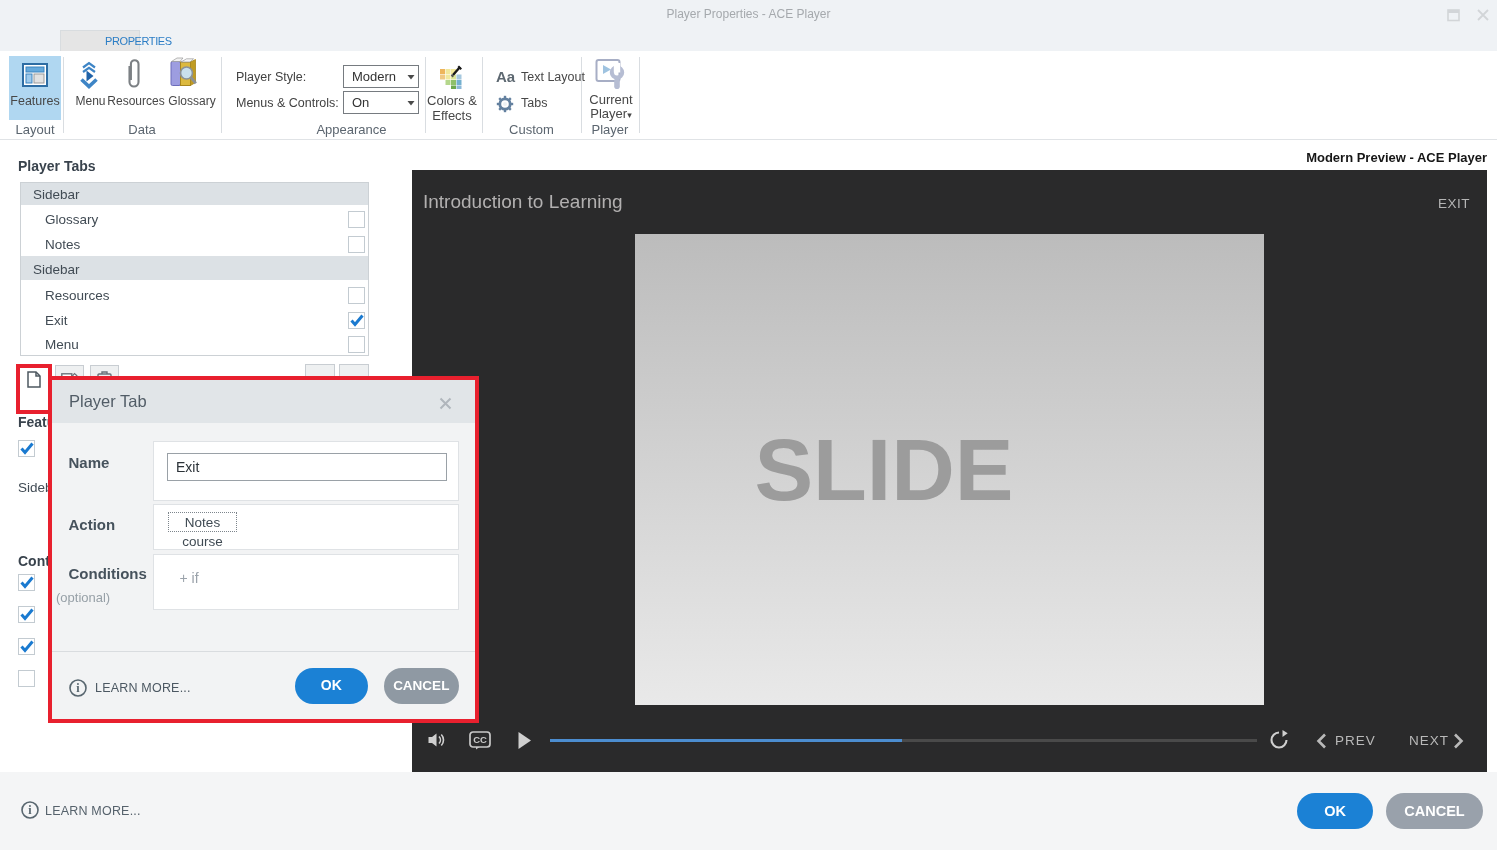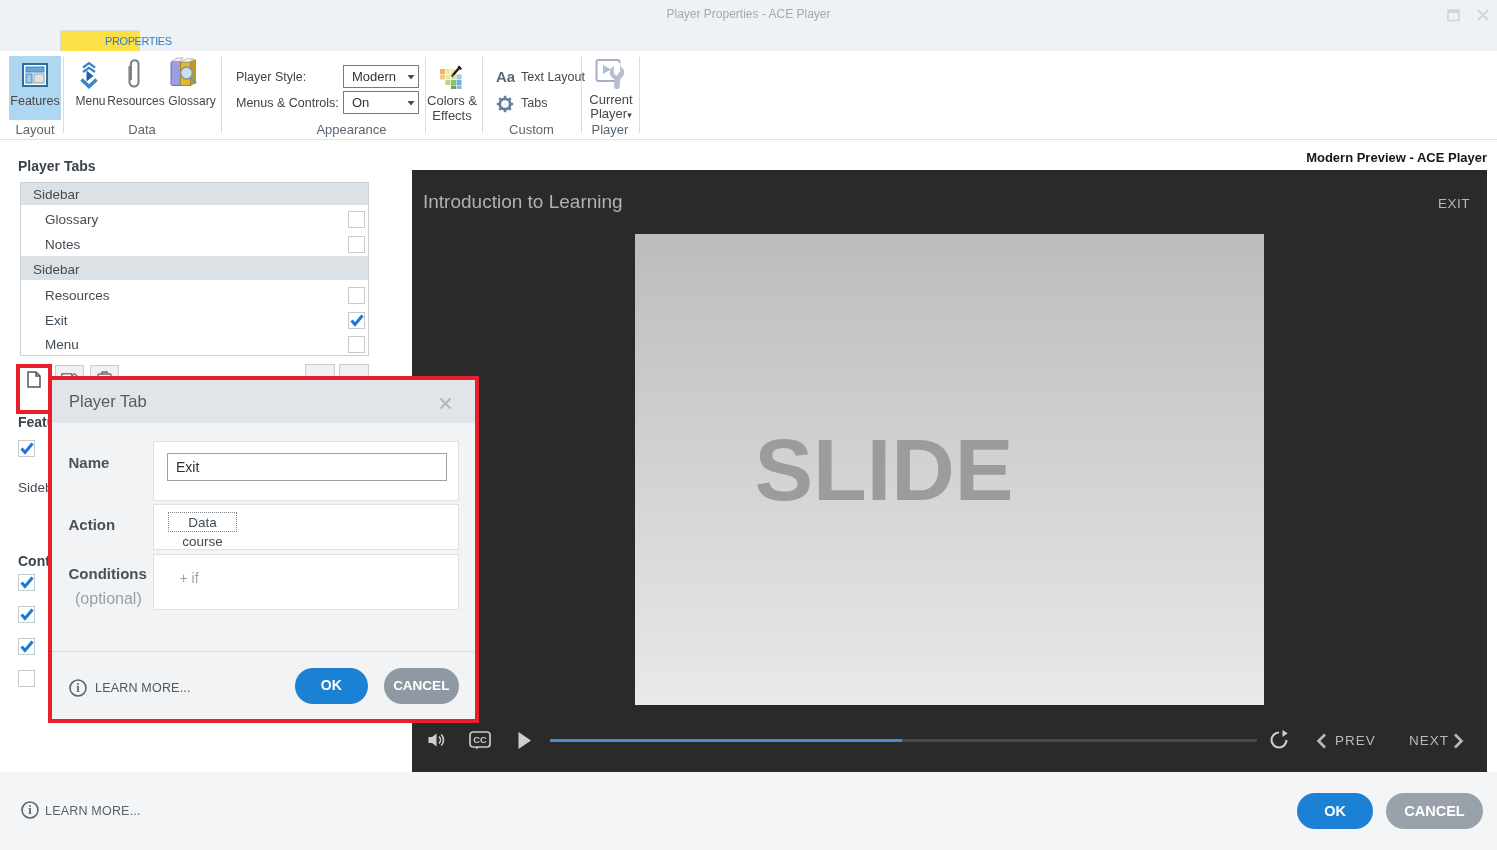--- a/index.html
+++ b/index.html
@@ -20,21 +20,21 @@
 <div class="abs" style="left:0;top:7px;width:1497px;text-align:center;font-size:12px;color:#a5a9ad;">Player Properties - ACE Player</div>
 
 <svg class="abs" style="left:1447px;top:9px;" width="14" height="13" viewBox="0 0 14 13">
   <rect x="1" y="1" width="11" height="10.5" fill="none" stroke="#d2d5d8" stroke-width="1.6"></rect>
   <rect x="1" y="1" width="11" height="3" fill="#d2d5d8"></rect>
 </svg>
 <svg class="abs" style="left:1476px;top:8px;" width="14" height="14" viewBox="0 0 14 14">
   <path d="M2 2 L12 12 M12 2 L2 12" stroke="#d2d5d8" stroke-width="1.8" fill="none"></path>
 </svg>
 
-<div class="abs" style="left:60px;top:30px;width:80px;height:22px;background:#fde047;border:1px solid #d8dcdf;border-bottom:none;text-align:center;line-height:21px;font-size:11px;letter-spacing:-0.4px;color:#2b7dc5;padding-left:44px;">PROPERTIES</div>
+<div class="abs" style="left:60px;top:30px;width:80px;height:22px;background:#e5e5e5;border:1px solid #d8dcdf;border-bottom:none;text-align:center;line-height:21px;font-size:11px;letter-spacing:-0.4px;color:#2b7dc5;padding-left:44px;">PROPERTIES</div>
 
 <div class="abs" style="left:0;top:51px;width:1497px;height:89px;background:#ffffff;border-bottom:1px solid #e0e3e6;"></div>
 <div class="sep" style="left:63px;"></div>
 <div class="sep" style="left:221px;"></div>
 <div class="sep" style="left:425px;"></div>
 <div class="sep" style="left:482px;"></div>
 <div class="sep" style="left:581px;"></div>
 <div class="sep" style="left:639px;"></div>
 <div class="glabel" style="left:9px;width:52px;">Layout</div>
 <div class="glabel" style="left:63px;width:158px;">Data</div>
@@ -244,23 +244,23 @@
 <svg class="abs" style="left:439px;top:396.5px;" width="13" height="13" viewBox="0 0 13 13">
   <path d="M1.5 1.5 L11.5 11.5 M11.5 1.5 L1.5 11.5" stroke="#b0b6bc" stroke-width="2" fill="none"></path>
 </svg>
 
 <div class="abs" style="left:152.5px;top:441px;width:306px;height:60px;background:#fff;border:1px solid #dfe2e5;"></div>
 <div class="abs" style="left:152.5px;top:503.5px;width:306px;height:46px;background:#fff;border:1px solid #dfe2e5;"></div>
 <div class="abs" style="left:152.5px;top:553.5px;width:306px;height:56px;background:#fff;border:1px solid #dfe2e5;"></div>
 <div class="abs dlabel" style="left:68.5px;top:453.5px;">Name</div>
 <div class="abs dlabel" style="left:68.5px;top:515.5px;">Action</div>
 <div class="abs dlabel" style="left:68.5px;top:565px;">Conditions</div>
-<div class="abs" style="left:75px;top:590px;font-size:16px;color:#97a0a7;">(optional)</div>
+<div class="abs" style="left:56px;top:590px;font-size:13px;color:#97a0a7;">(optional)</div>
 <div class="abs" style="left:167px;top:452.5px;width:279.5px;height:28.5px;background:#fff;border:1px solid #9aa1a7;font-size:14px;color:#2b3238;line-height:27px;padding-left:8px;">Exit</div>
-<div class="abs" style="left:168px;top:512px;width:69px;height:20px;border:1px dotted #7d858c;font-size:13.5px;color:#3f4a53;text-align:center;line-height:19px;">Data course</div>
+<div class="abs" style="left:168px;top:512px;width:69px;height:20px;border:1px dotted #7d858c;font-size:13.5px;color:#3f4a53;text-align:center;line-height:19px;">Notes course</div>
 <div class="abs" style="left:179.5px;top:570px;font-size:14px;color:#9aa2aa;">+ if</div>
 
 <div class="abs" style="left:51.5px;top:650.5px;width:423.5px;height:1px;background:#d9dcdf;"></div>
 <svg class="abs" style="left:68.5px;top:679px;" width="18" height="18" viewBox="0 0 18 18">
   <circle cx="9" cy="9" r="8" fill="none" stroke="#58666f" stroke-width="1.6"></circle>
   <text x="9" y="13.4" font-family="Liberation Serif" font-size="12" font-weight="bold" fill="#58666f" text-anchor="middle">i</text>
 </svg>
 <div class="abs" style="left:95px;top:680.5px;font-size:12.5px;color:#4c5862;letter-spacing:0.2px;">LEARN MORE...</div>
 <div class="abs" style="left:295px;top:668px;width:72.5px;height:35.5px;border-radius:18px;background:#1b81d5;color:#fff;font-size:14px;font-weight:bold;text-align:center;line-height:35px;">OK</div>
 <div class="abs" style="left:384px;top:668px;width:74.5px;height:35.5px;border-radius:18px;background:#8f99a3;color:#fff;font-size:13.5px;font-weight:bold;text-align:center;line-height:35px;">CANCEL</div>

